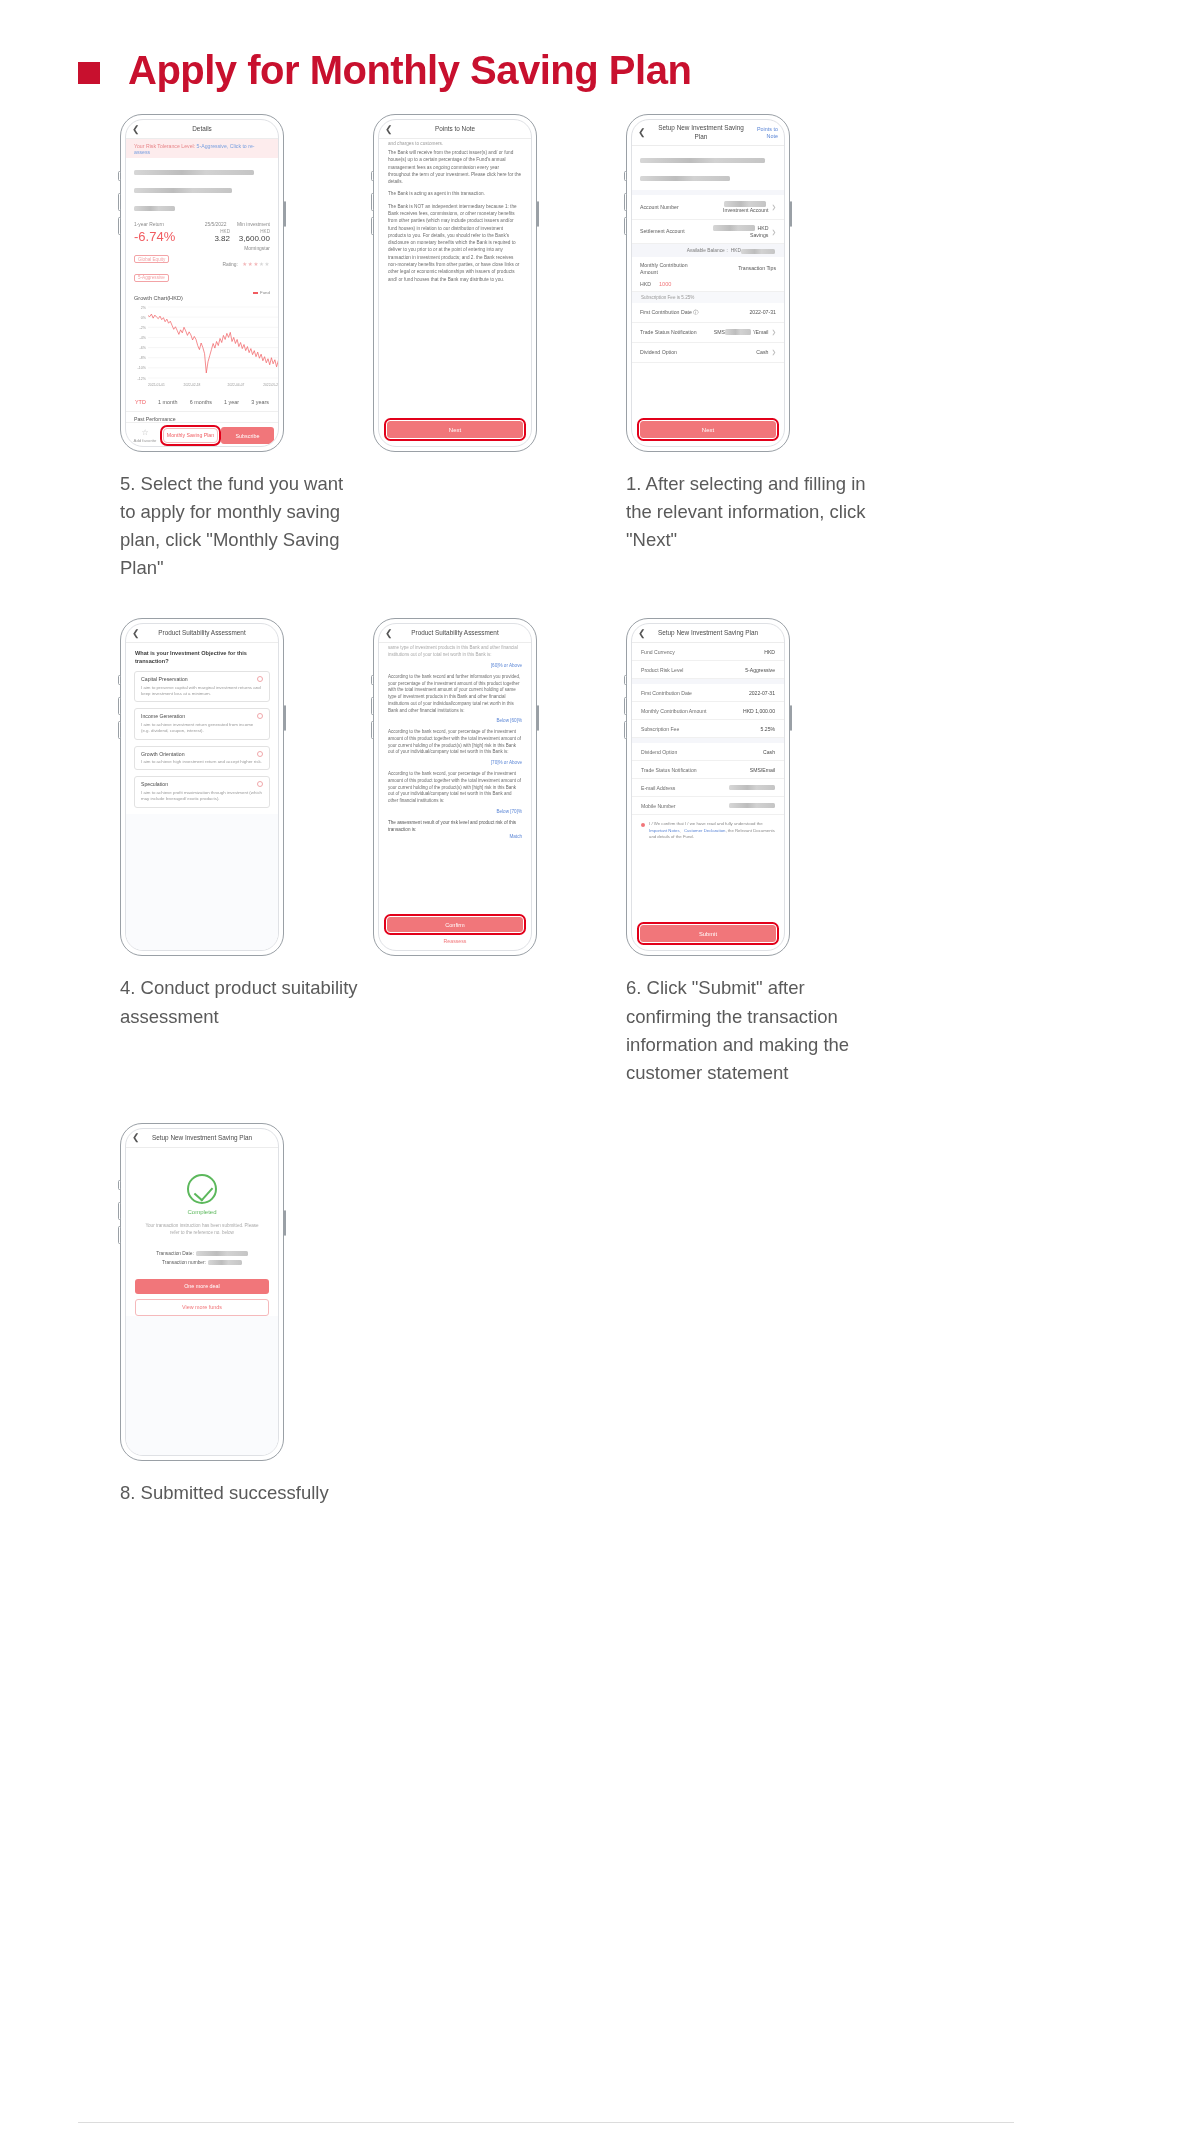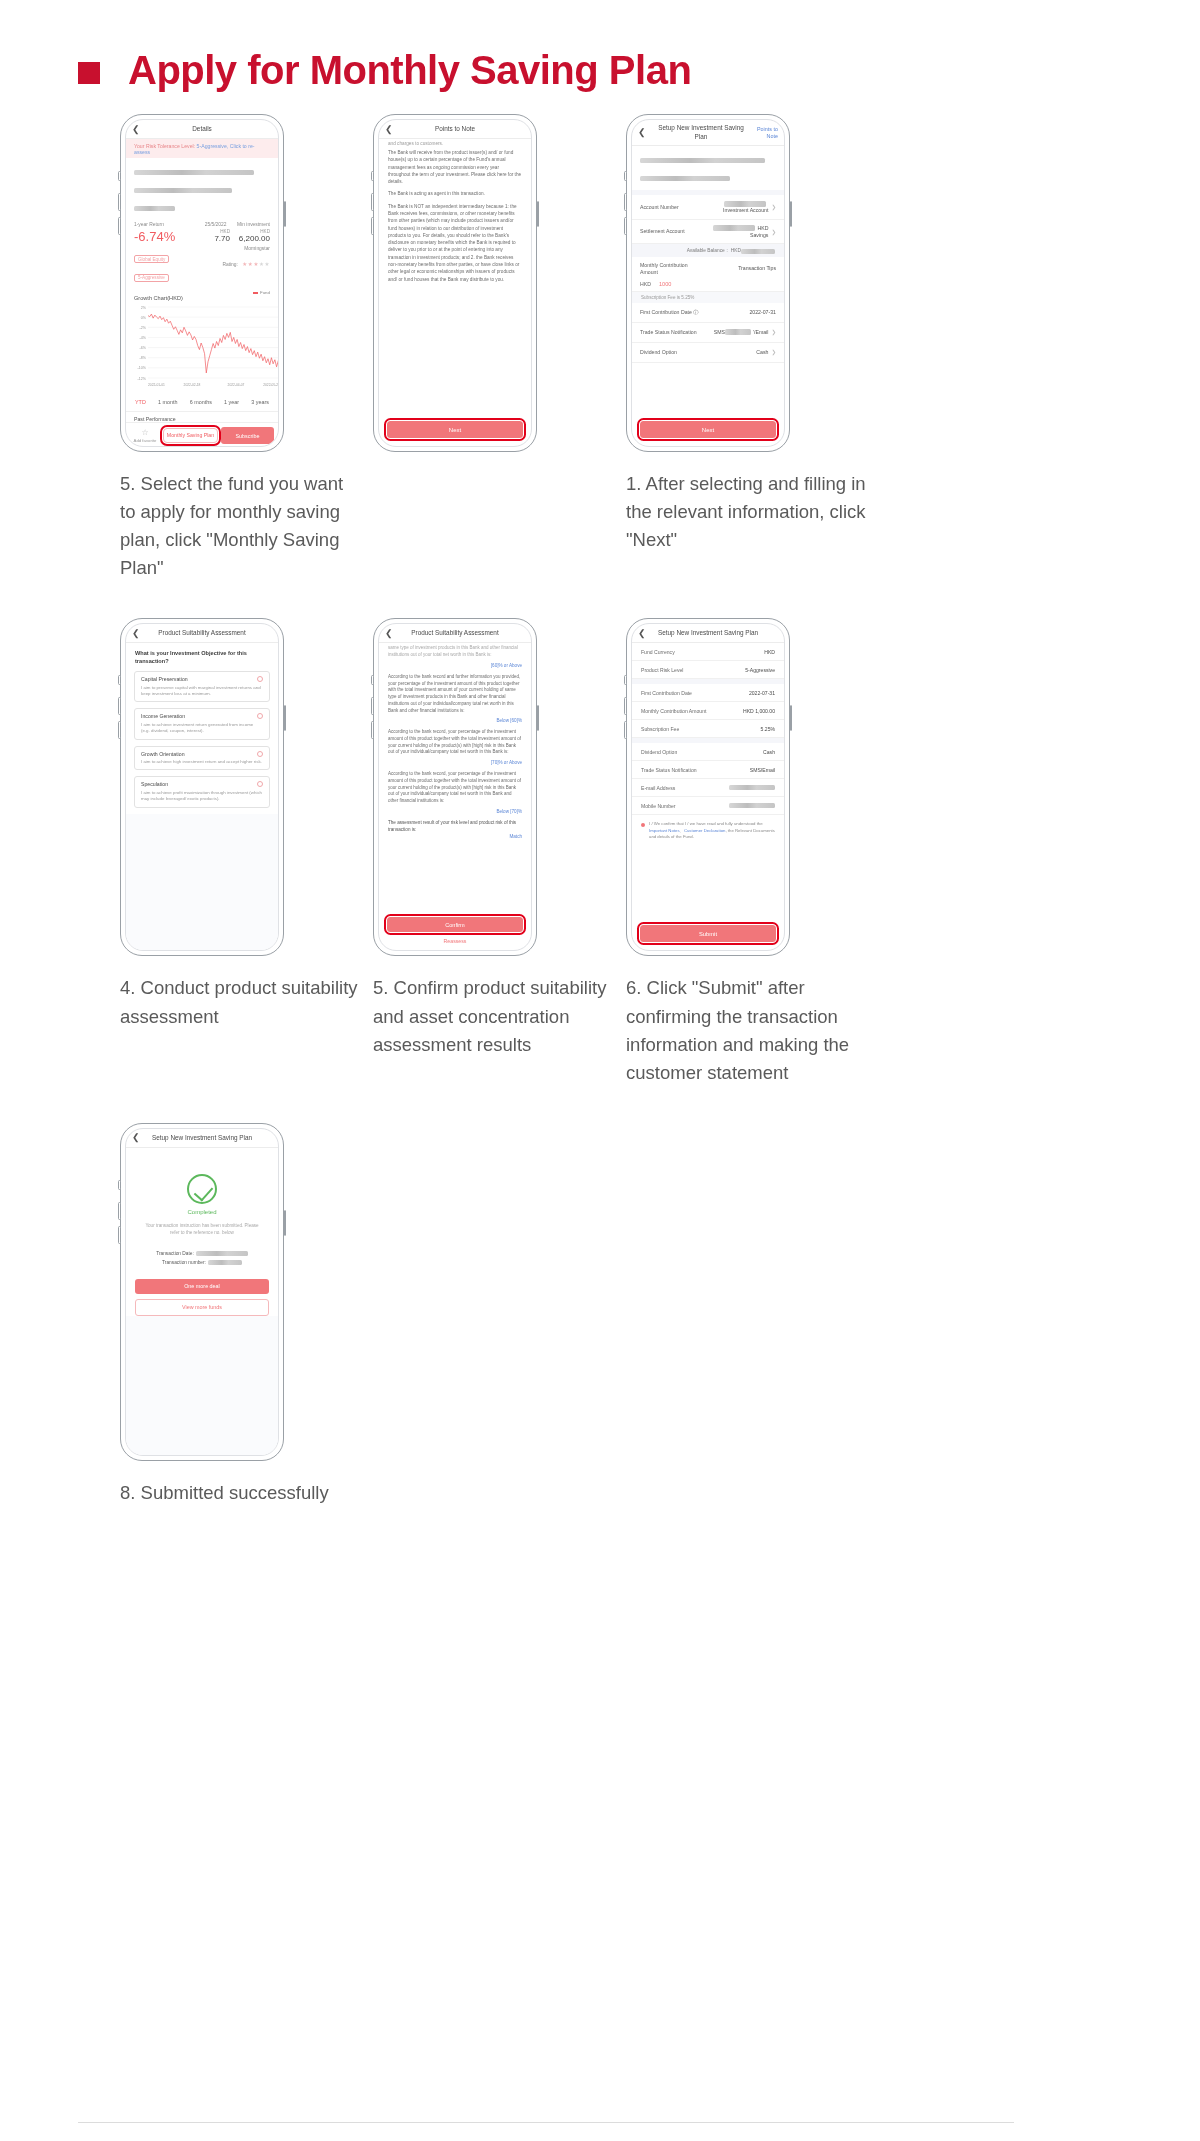--- a/index.html
+++ b/index.html
@@ -238,23 +238,23 @@
               <div><span class="tag">Global Equity</span></div>
               <div><span class="tag">5-Aggressive</span></div>
             </div>
             <div class="ret-right">
               <div class="lbl-sm" style="display:flex;justify-content:space-between">
                 <span>25/5/2022</span>
                 <span>Min investment</span>
               </div>
               <div class="price-line" style="display:flex;justify-content:space-between;align-items:baseline">
                 <span><span class="cur">HKD</span>
-                  <b>7.70</b></span>
+                  <b>3.82</b></span>
                 <span><span class="cur">HKD</span>
-                  <b>6,200.00</b></span>
+                  <b>3,600.00</b></span>
               </div>
               <div class="lbl-sm" style="margin-top:3px">Morningstar</div>
               <div style="margin-top:1px">
                 <span class="lbl-sm">Rating:</span>
                 <span class="stars"><span class="star-on">★★★</span>★★</span>
               </div>
             </div>
           </div>
 
           <div class="divider-band"></div>
@@ -478,21 +478,20 @@
             <div class="p5-res">[70]% or Above</div>
             <p>According to the bank record, your percentage of the investment amount of this product together with the total investment amount of your current holding of the product(s) with [high] risk in this Bank out of your individual/company total net worth in this Bank and other financial institutions is:</p>
             <div class="p5-res">Below [70]%</div>
             <div class="p5-final">The assessment result of your risk level and product risk of this transaction is:</div>
             <div class="p5-match">Match</div>
           </div>
           <div class="btn-confirm hilite">Confirm</div>
           <div class="btn-reassess">Reassess</div>
         </div>
       </div>
-      <div class="caption">5. Confirm product suitability and asset concentration assessment results</div>
     </div>
 
     <div class="step-cell">
       <div class="phone">
         <div class="btn-vol v1"></div>
         <div class="btn-vol v2"></div>
         <div class="btn-vol v3"></div>
         <div class="btn-pw"></div>
         <div class="screen">
           <div class="navbar">

